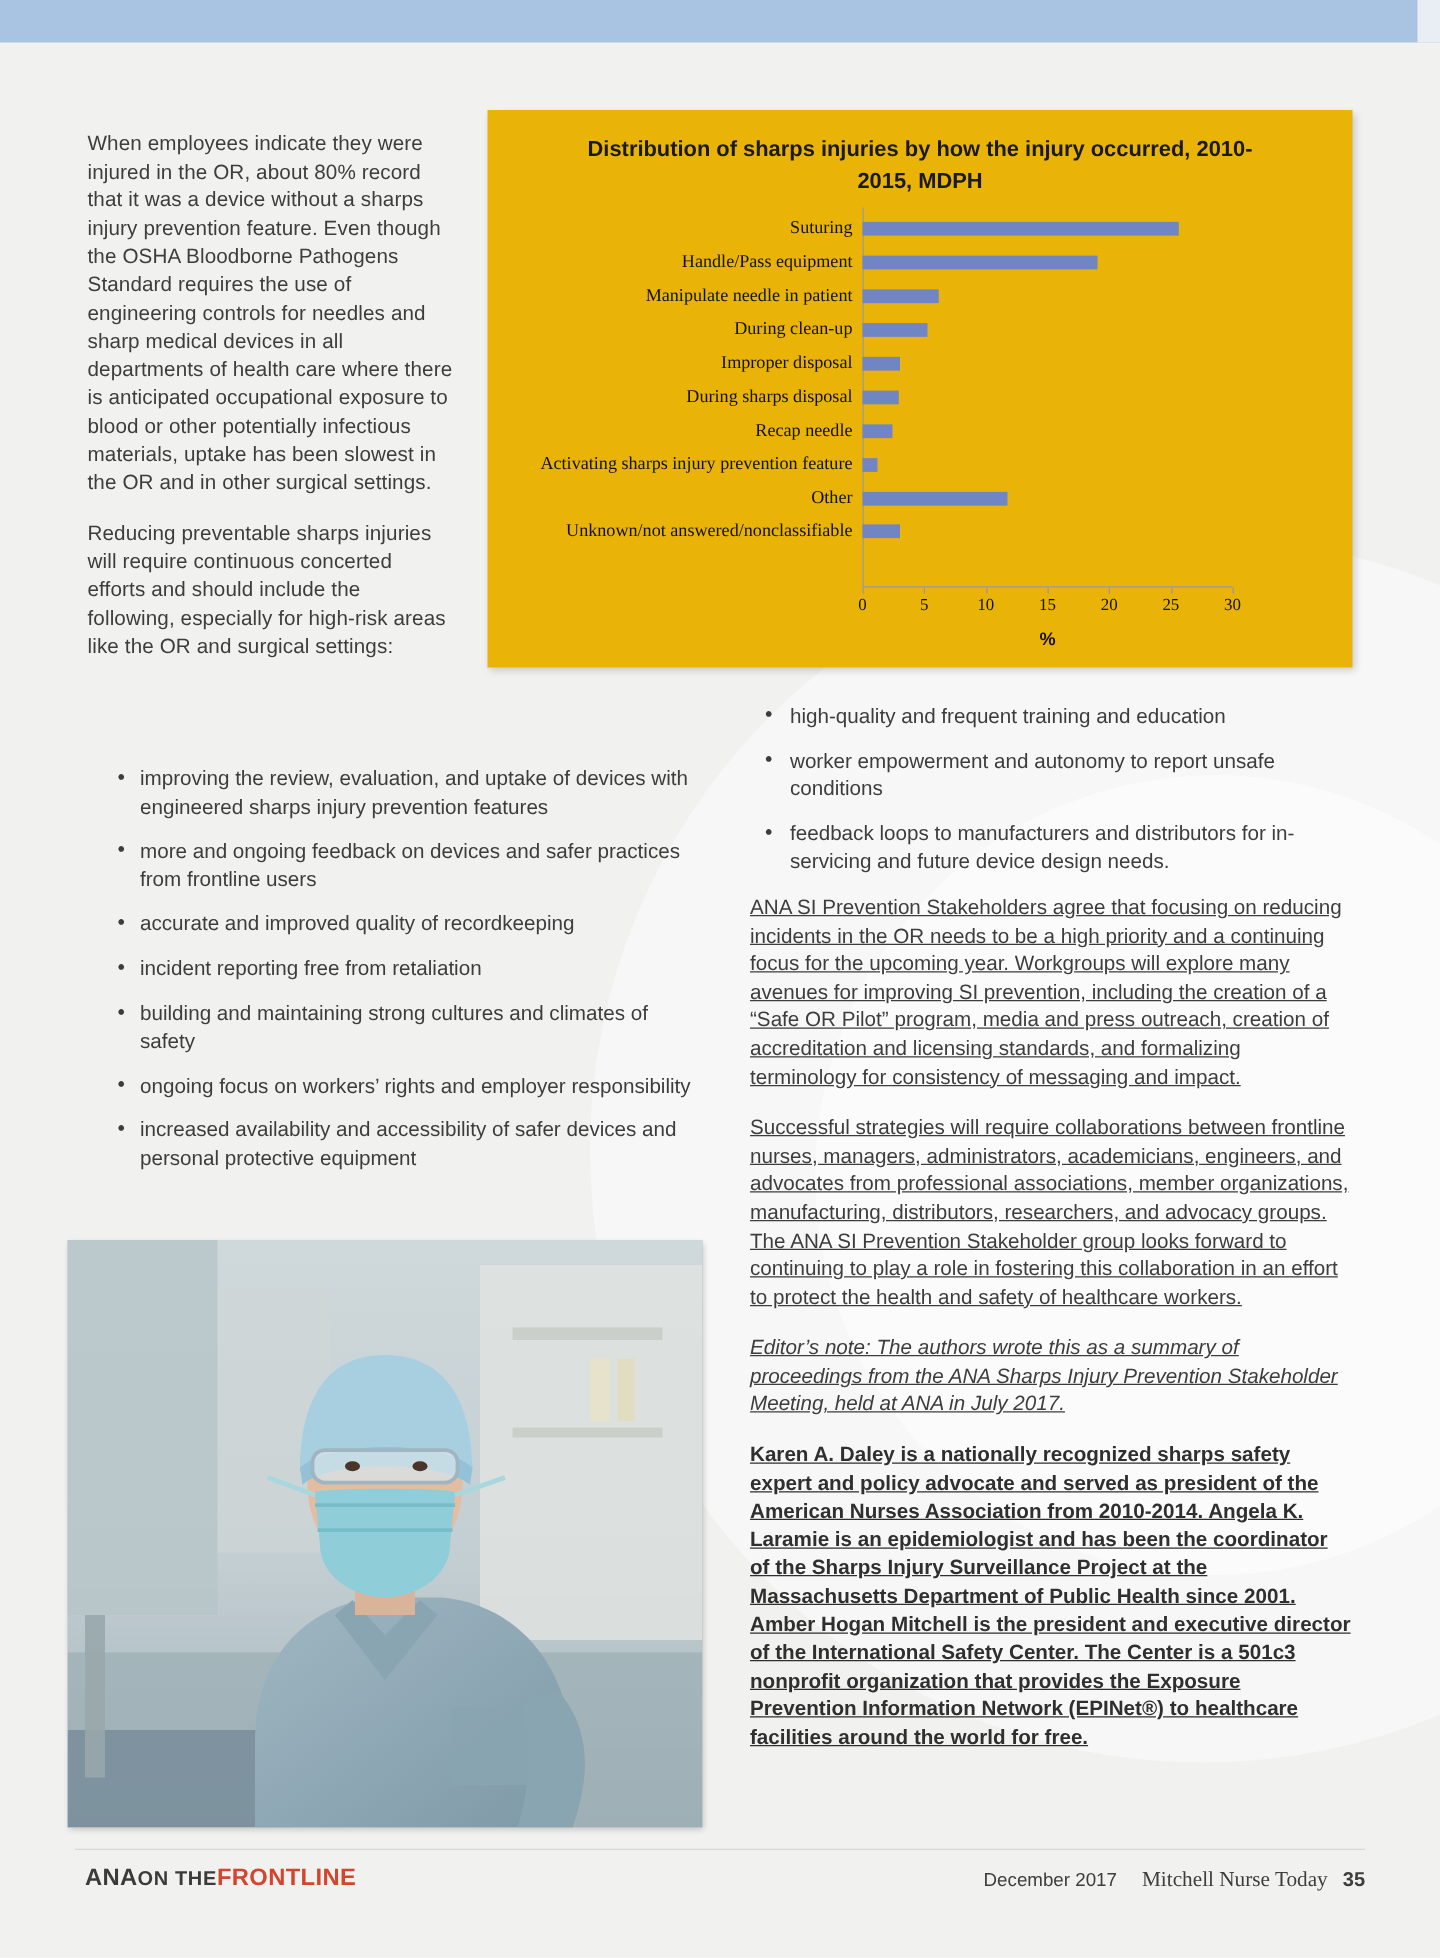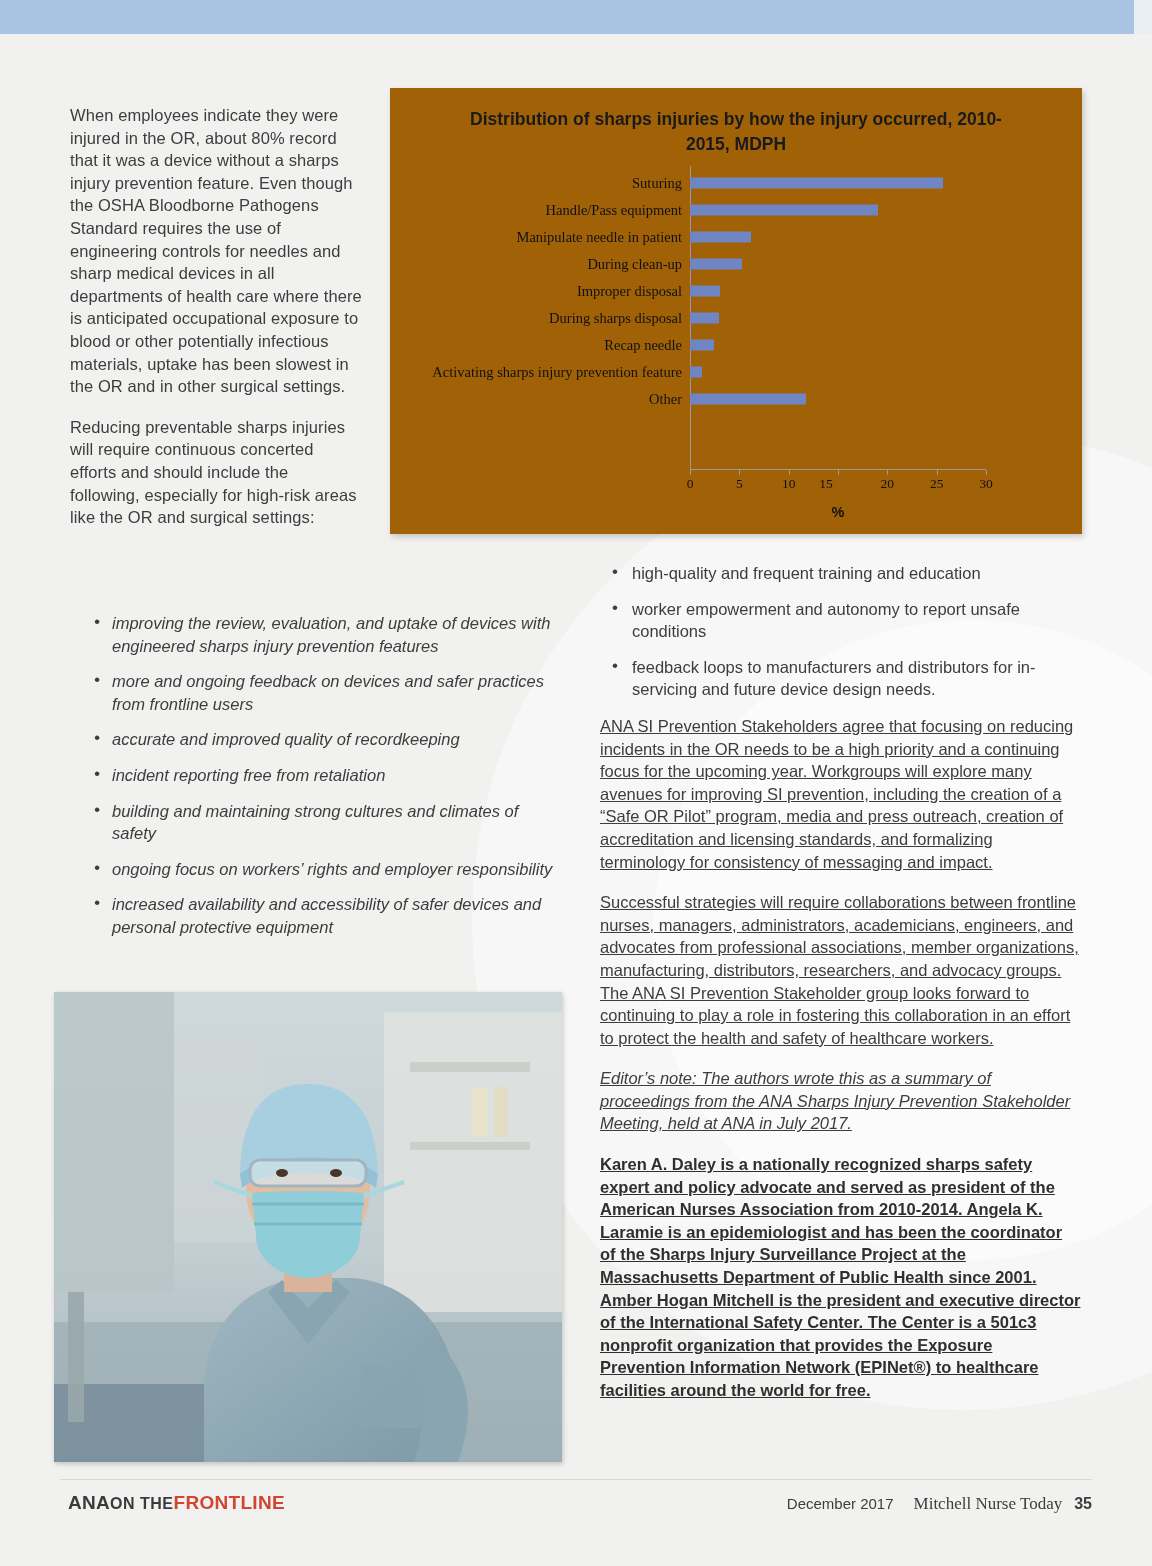--- a/index.html
+++ b/index.html
@@ -61,21 +61,21 @@
   }
   .col-left p { margin: 0 0 18px 0; }
 
   
   .chart-box {
     position: absolute;
     left: 390px;
     top: 88px;
     width: 692px;
     height: 446px;
-    background: #a16207;
+    background: #eab308;
     box-shadow: 2px 3px 6px rgba(0,0,0,0.18);
   }
   .chart-title {
     text-align: center;
     font-size: 17.5px;
     font-weight: bold;
     color: #1a1a1a;
     line-height: 25px;
     padding: 19px 62px 0 62px;
     font-family: "Liberation Sans", sans-serif;
@@ -181,21 +181,20 @@
     top: -1px;
     font-size: 17px;
     color: #3d3d3d;
   }
 
   .left-bullets {
     position: absolute;
     left: 86px;
     top: 612px;
     width: 480px;
-    font-style: italic;
   }
 
   
   .photo {
     position: absolute;
     left: 54px;
     top: 992px;
     width: 508px;
     height: 470px;
     background: #b8c6cd;
@@ -309,31 +308,35 @@
               <span class="lbl">Recap needle</span>
               <span class="bar" style="width: 23.68px; background: rgb(111, 133, 196);"></span>
             </div>
             <div class="crow">
               <span class="lbl">Activating sharps injury prevention feature</span>
               <span class="bar" style="width: 11.84px; background: rgb(111, 133, 196);"></span>
             </div>
             <div class="crow">
               <span class="lbl">Other</span>
               <span class="bar" style="width: 116.427px; background: rgb(111, 133, 196);"></span>
+            </div>
+            <div class="crow">
+              <span class="lbl">Unknown/not answered/nonclassifiable</span>
+              <span class="bar" style="width: 29.6px; background: rgb(111, 133, 196);"></span>
             </div>
           </div>
         <div class="xaxis" id="chart-xaxis">
             <span class="xtick" style="left: 0px;"></span>
             <span class="xlab" style="left: 0px;">0</span>
             <span class="xtick" style="left: 49.3333px;"></span>
             <span class="xlab" style="left: 49.3333px;">5</span>
             <span class="xtick" style="left: 98.6667px;"></span>
             <span class="xlab" style="left: 98.6667px;">10</span>
             <span class="xtick" style="left: 148px;"></span>
-            <span class="xlab" style="left: 136px;">15</span>
+            <span class="xlab" style="left: 148px;">15</span>
             <span class="xtick" style="left: 197.333px;"></span>
             <span class="xlab" style="left: 197.333px;">20</span>
             <span class="xtick" style="left: 246.667px;"></span>
             <span class="xlab" style="left: 246.667px;">25</span>
             <span class="xtick" style="left: 296px;"></span>
             <span class="xlab" style="left: 296px;">30</span>
           </div>
         <div class="xtitle">%</div>
       </div>
     </div>

